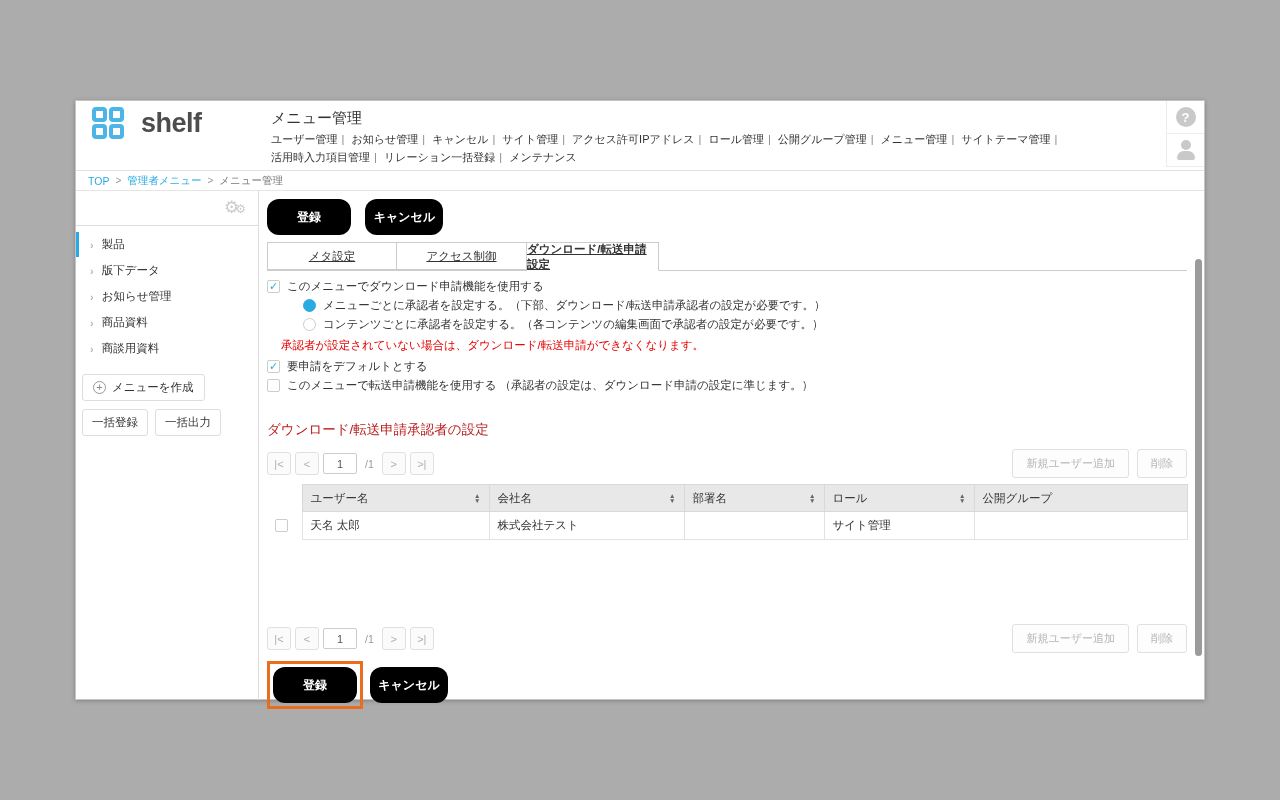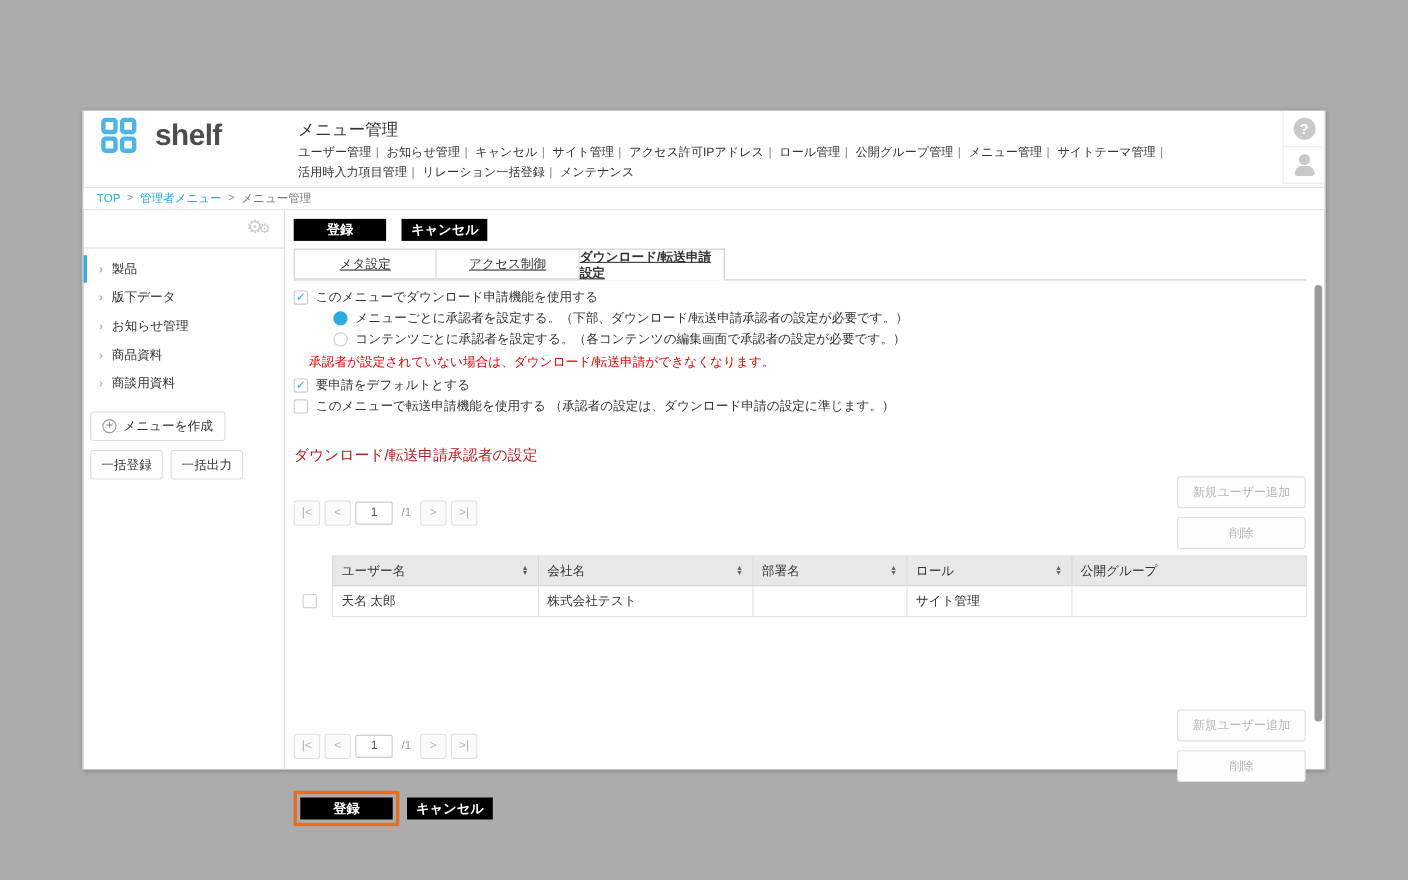--- a/index.html
+++ b/index.html
@@ -53,21 +53,21 @@
   .side-item .chev { color:#a9bac4; font-size:11px; font-weight:bold; }
   .side-item.active::before { content:""; position:absolute; left:0; top:0; bottom:0; width:3px; background:#29abe2; }
   .create-btn { margin:12px 0 0 6px; display:inline-flex; align-items:center; gap:6px;
     border:1px solid #ddd; border-radius:3px; background:#fff; padding:5px 10px; font-size:11.5px; color:#333; cursor:pointer; }
   .plus-circle { width:13px; height:13px; border:1px solid #999; border-radius:50%; color:#888;
     font-size:11px; line-height:11px; display:flex; align-items:center; justify-content:center; }
   .bulk-row { margin:8px 0 0 6px; display:flex; gap:7px; }
   .bulk-btn { border:1px solid #ddd; border-radius:3px; background:#fff; padding:5px 9px; font-size:11.5px; color:#333; cursor:pointer; }
   
   .main { flex:1; padding:8px 20px 0 8px; position:relative; }
-  .btn-black { background:#000; color:#fff; border:none; border-radius:0; height:20px;
+  .btn-black { background:#000; color:#fff; border:none; border-radius:12px; height:36px;
     font-size:12px; font-weight:bold; cursor:pointer; font-family:inherit; }
   .btn-register { width:84px; }
   .btn-cancel { width:78px; margin-left:10px; }
   .tabs { display:flex; margin-top:7px; border-bottom:1px solid #ccc; width:920px;text-decoration:underline; }
   .tab { width:130px; height:28px; border:1px solid #ccc; border-left:none; background:#fff;
     display:flex; align-items:center; justify-content:center; font-size:11.5px; cursor:pointer; }
   .tab:first-child { border-left:1px solid #ccc; }
   .tab.active { border-bottom:1px solid #fff; margin-bottom:-1px; height:29px; font-weight:bold; width:132px; }
   .form { margin-top:8px; font-size:11.5px; }
   .frow { display:flex; align-items:center; gap:7px; margin-bottom:4px; min-height:15px; }
@@ -78,21 +78,21 @@
   .radio.sel { background:#29abe2; border-color:#29abe2; }
   .warning { color:#e50000; margin:6px 0 6px 14px; font-size:11.5px; }
   .section-title { margin-top:28px; font-size:13.5px; color:#b91c1c; }
   .list-controls { margin-top:10px; display:flex; justify-content:space-between; align-items:center; width:920px; }
   .pager { display:flex; align-items:center; gap:4px; }
   .pg-btn { min-width:24px; height:23px; border:1px solid #e0e0e0; border-radius:3px; background:#fbfbfb;
     color:#b0b0b0; font-size:11px; display:flex; align-items:center; justify-content:center; cursor:pointer; padding:0 4px; }
   .pg-input { width:34px; height:21px; border:1px solid #ccc; border-radius:2px; text-align:center;
     font-size:11px; color:#555; font-family:inherit; }
   .pg-total { color:#999; font-size:10.5px; margin:0 4px; }
-  .right-btns { display:flex; gap:8px;flex-direction:column; }
+  .right-btns { display:flex; gap:8px; }
   .btn-ghost { border:1px solid #e0e0e0; border-radius:3px; background:#fdfdfd; color:#b5b5b5;
     font-size:11px; padding:6px 13px; cursor:pointer; font-family:inherit; }
   
   .tbl { margin-top:6px; width:920px; border-collapse:collapse; table-layout:fixed; font-size:11.5px; }
   .tbl th { background:#e8e8e8; height:27px; font-weight:normal; text-align:left; padding:0 8px;
     border:1px solid #d8d8d8; color:#333; }
   .tbl th.chk-col, .tbl td.chk-col { background:#fff; border:none; width:35px; }
   .tbl td { height:28px; padding:1px 8px; border:1px solid #e2e2e2; background:#fff; }
   .th-inner { display:flex; align-items:center; justify-content:space-between; cursor:pointer; }
   .sort { display:flex; flex-direction:column; line-height:5px; font-size:6.5px; color:#666; }

